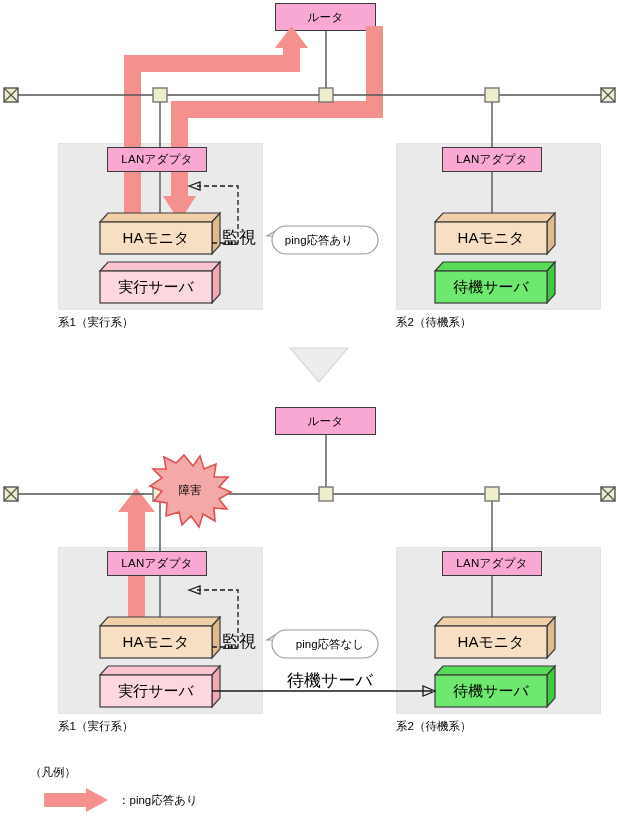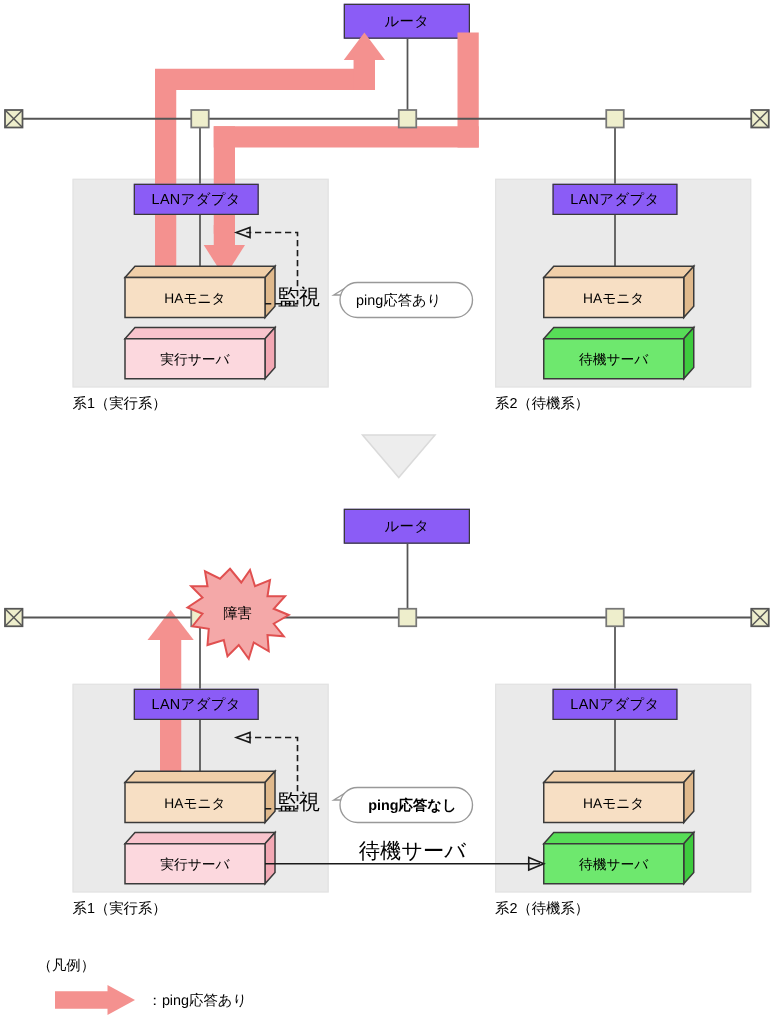--- a/index.html
+++ b/index.html
@@ -26,41 +26,41 @@
     height: 819px;
   }
   .panel {
     position: absolute;
     background: #eaeaea;
     border: 1px solid #e3e3e3;
     box-sizing: border-box;
   }
   .plainbox {
     position: absolute;
-    background: #8b5cf6;
+    background: #f9a8d4;
     border: 1px solid #3a3a3a;
     box-sizing: border-box;
     display: flex;
     align-items: center;
     justify-content: center;
     font-size: 11.5px;
     color: #000000;
     letter-spacing: 0.3px;
     white-space: nowrap;
   }
   .caption {
     position: absolute;
     font-size: 11.5px;
     color: #000000;
     white-space: nowrap;
     text-align: right;
   }
   .label3d {
     position: absolute;
-    font-size: 11px;
+    font-size: 15px;
     color: #000000;
     white-space: nowrap;
     display: flex;
     align-items: center;
     justify-content: center;
     pointer-events: none;
   }
   .bubbletext {
     position: absolute;
     font-size: 11.5px;
@@ -300,21 +300,21 @@
   </div>
 
   <div class="startext" style="left:160px; top:479px; width:60px; height:22px; z-index:5;">障害</div>
 
   <div class="label3d" style="left:100px; top:626px; width:112px; height:32px; z-index:4;">HAモニタ</div>
   <div class="label3d" style="left:100px; top:675px; width:112px; height:32px; z-index:4;">実行サーバ</div>
   <div class="label3d" style="left:435px; top:626px; width:112px; height:32px; z-index:4;">HAモニタ</div>
   <div class="label3d" style="left:435px; top:675px; width:112px; height:32px; z-index:4;">待機サーバ</div>
 
   <div class="smalltext" style="left:222px; top:630px; z-index:5;">監視</div>
-  <div class="bubbletext" style="left:272px; top:630px; width:116px; height:28px; z-index:5;font-weight:bold;">ping応答なし</div>
+  <div class="bubbletext" style="left:272px; top:630px; width:116px; height:28px; z-index:5;">ping応答なし</div>
   <div class="smalltext" style="left:287px; top:669px; z-index:5;">待機サーバ</div>
 
   <div class="caption" style="left:58px; top:719px;">系1（実行系）</div>
   <div class="caption" style="left:396px; top:719px;">系2（待機系）</div>
 
   <div class="legendtext" style="left:30px; top:765px;">（凡例）</div>
   <svg class="layer" viewBox="0 0 619 819" style="z-index:3;">
     <g>
       <rect x="44" y="793" width="46" height="14" fill="#f4918f"></rect>
       <polygon points="108,800 86,788 86,812" fill="#f4918f"></polygon>

